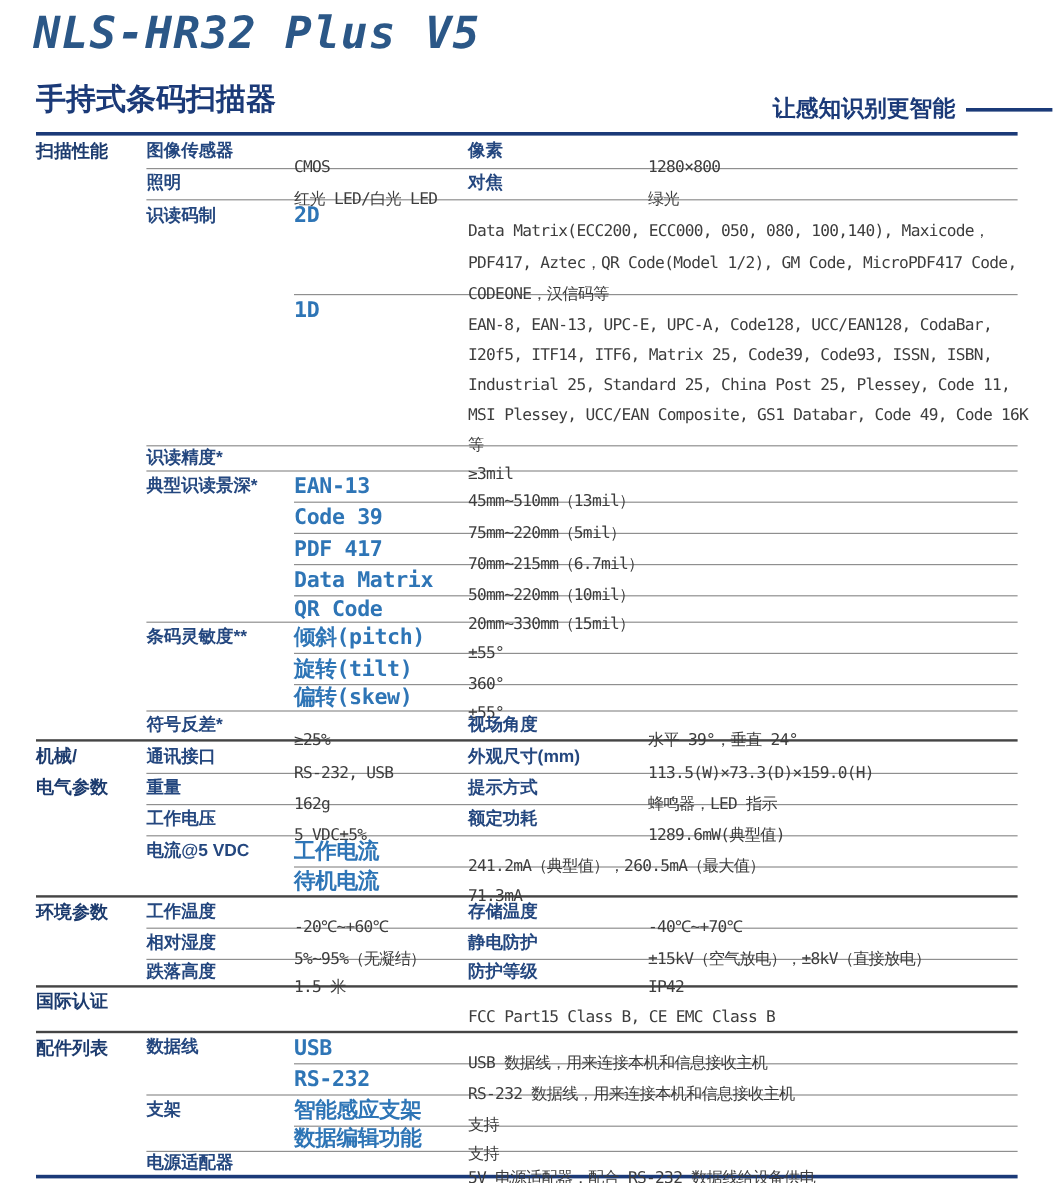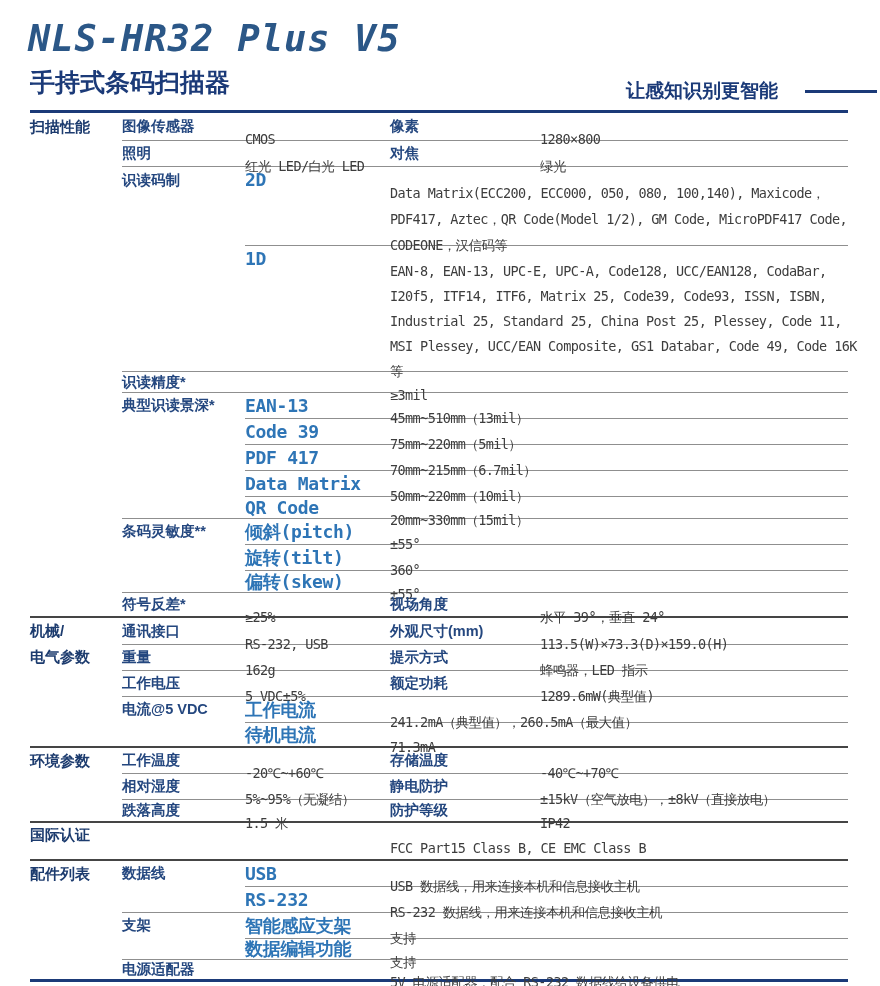--- a/index.html
+++ b/index.html
@@ -1,22 +1,22 @@
 <!DOCTYPE html>
 <html><head>
 <meta charset="utf-8">
 <style>
   html,body{margin:0;padding:0;background:#ffffff;}
   .page{position:relative;width:880px;height:986px;background:#ffffff;overflow:hidden;
         font-family:"Liberation Sans", sans-serif;}
   
   .title{position:absolute;left:28px;top:6px;font-family:"DejaVu Sans Mono", monospace;
-         font-style:italic;font-weight:bold;font-size:37px;letter-spacing:1px;color:#2b5787;margin-top:11px;}
+         font-style:italic;font-weight:bold;font-size:37px;letter-spacing:1px;color:#2b5787;}
   .subtitle{position:absolute;left:30px;top:66px;font-size:25px;font-weight:bold;color:#1b3a78;}
-  .tagline{position:absolute;right:3px;top:78px;display:flex;align-items:center;gap:27px;}
+  .tagline{position:absolute;right:3px;top:78px;display:flex;align-items:center;gap:9px;}
   .tagline-text{font-size:19px;font-weight:bold;color:#1b3a78;}
   .tagline-dash{width:72px;height:3px;background:#1b3a78;}
   
   .spec-table{position:absolute;left:30px;top:110px;width:818px;}
   .row{position:relative;width:100%;}
   .h19{height:19px;line-height:19px}.h20{height:20px;line-height:20px}
   .h21{height:21px;line-height:21px}.h23{height:23px;line-height:23px}
   .h24{height:36px;line-height:24px}.h25{height:25px;line-height:25px}
   .h26{height:26px;line-height:26px}.h27{height:27px;line-height:27px}
   .h78{height:78px;line-height:26px}.h125{height:125px;line-height:25px}

